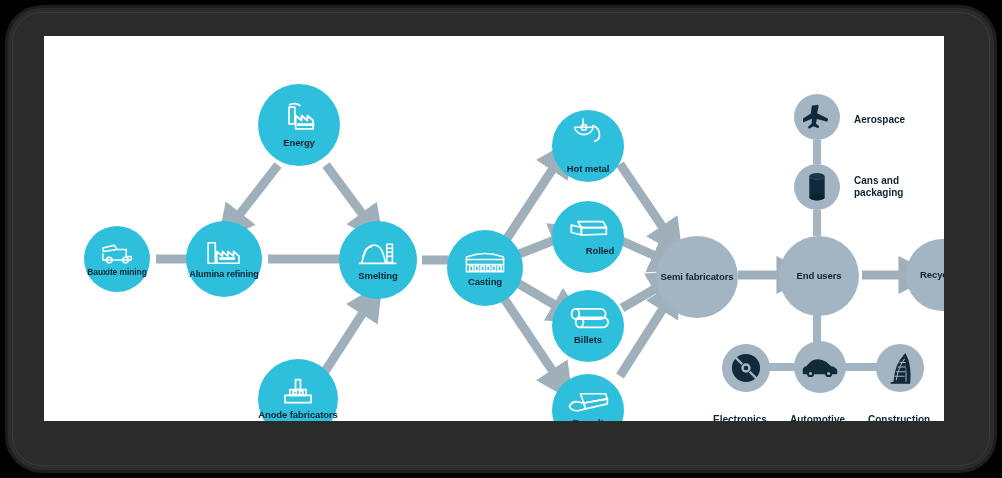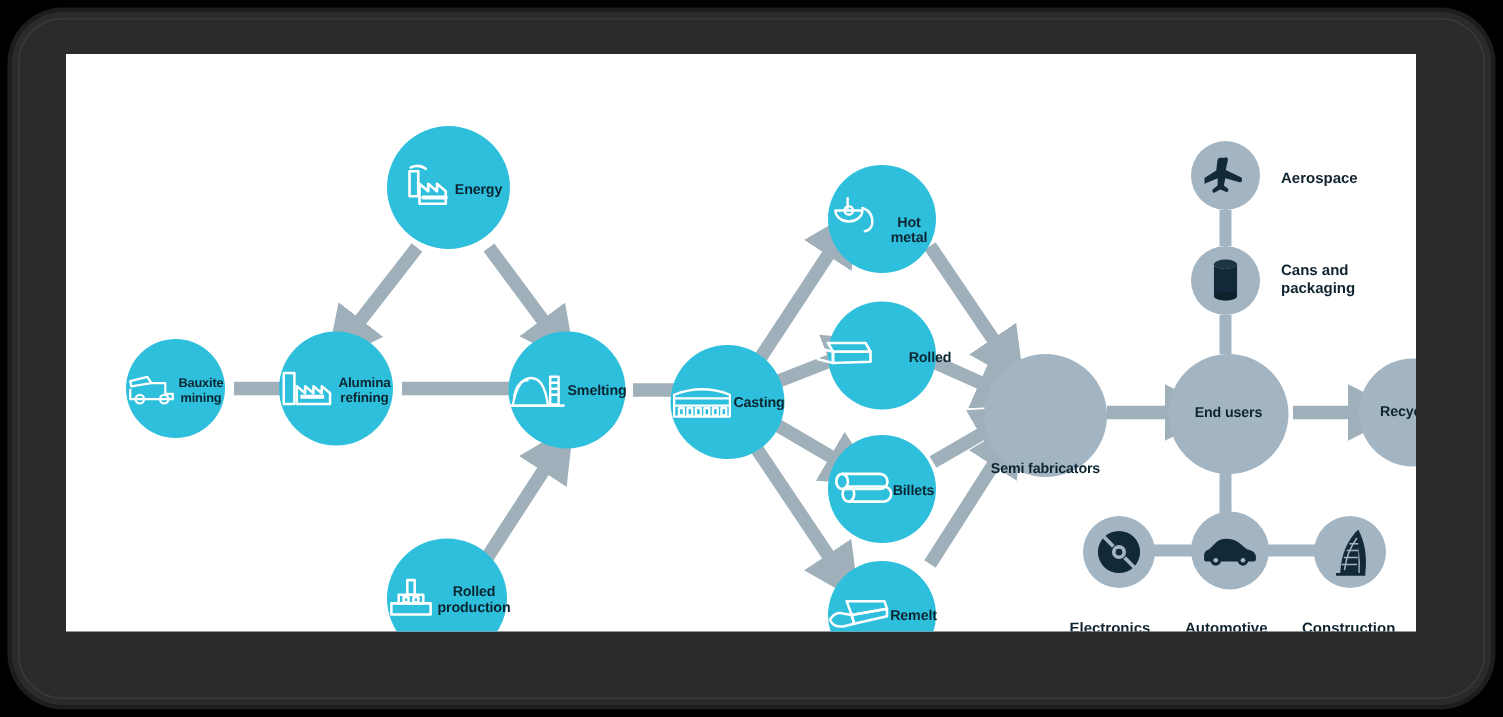--- a/index.html
+++ b/index.html
@@ -16,21 +16,21 @@
 
   
   #canvas{position:absolute;left:36px;top:28px;width:900px;height:385px;
           background:#ffffff;overflow:hidden;}
 
   
   #wires{position:absolute;left:0;top:0;width:900px;height:385px;}
 
   
   .node{position:absolute;border-radius:50%;
-        display:flex;flex-direction:row;align-items:center;justify-content:center;
+        display:flex;flex-direction:column;align-items:center;justify-content:center;
         box-sizing:border-box;text-align:center;}
   .node.cyan{background:#2ebfdd;}
   .node.gray{background:#a3b5c2;}
   .node .lbl{color:#0b2531;font-weight:bold;line-height:1.08;
              letter-spacing:-.1px;}
   .node .ico{display:block;line-height:0;}
 
   .ext{position:absolute;border-radius:50%;background:#a3b5c2;
        display:flex;align-items:center;justify-content:center;}
   .extlabel{position:absolute;color:#10242f;font-weight:bold;line-height:1.15;}
@@ -142,21 +142,21 @@
 
     <div class="node cyan" style="left:214px;top:323px;width:80px;height:80px;">
       <span class="ico">
         <svg width="36" height="30" viewBox="0 0 44 34" fill="none" stroke="#fff" stroke-width="2.1" stroke-linejoin="round">
           <path d="M19 2 h6 v12 h-6 z"></path>
           <path d="M12 14 h20 v7 H12 z"></path>
           <path d="M16 16 h4 v4 h-4 z M24 16 h4 v4 h-4 z"></path>
           <path d="M6 21 h32 v9 H6 z"></path>
         </svg>
       </span>
-      <span class="lbl" style="font-size:9.5px;margin-top:3px;">Rolled production</span>
+      <span class="lbl" style="font-size:9.5px;margin-top:3px;">Anode fabricators</span>
     </div>
 
     <div class="node cyan" style="left:403px;top:194px;width:76px;height:76px;">
       <span class="ico">
         <svg width="42" height="26" viewBox="0 0 52 30" fill="none" stroke="#fff" stroke-width="1.9" stroke-linejoin="round">
           <path d="M3 9 q23 -9 46 0 v3 H3 z"></path>
           <path d="M3 12 v15 h46 V12"></path>
           <path d="M3 18 h46"></path>
           <path d="M7 20 h4 v6 H7z M14 20 h4 v6 h-4z M21 20 h4 v6 h-4z
                    M28 20 h4 v6 h-4z M35 20 h4 v6 h-4z M42 20 h4 v6 h-4z"></path>
@@ -204,21 +204,21 @@
       <span class="ico">
         <svg width="42" height="24" viewBox="0 0 50 28" fill="none" stroke="#fff" stroke-width="2" stroke-linejoin="round">
           <path d="M16 3 h30 l2 6 L20 14 z"></path>
           <path d="M20 14 L48 9 v6 L22 21 z"></path>
           <path d="M4 16 q4 -5 10 -3 l6 1 l2 7 l-8 2 q-7 1 -10 -3 q-2 -3 0 -4z"></path>
         </svg>
       </span>
       <span class="lbl" style="font-size:9.5px;margin-top:3px;">Remelt</span>
     </div>
 
-    <div class="node gray" style="left:612px;top:200px;width:82px;height:82px;align-items:flex-end;">
+    <div class="node gray" style="left:612px;top:200px;width:82px;height:82px;">
       <span class="lbl" style="font-size:9.5px;">Semi fabricators</span>
     </div>
 
     <div class="node gray" style="left:735px;top:200px;width:80px;height:80px;">
       <span class="lbl" style="font-size:9.5px;">End users</span>
     </div>
 
     <div class="node gray" style="left:862px;top:203px;width:72px;height:72px;">
       <span class="lbl" style="font-size:9.5px;">Recycling</span>
     </div>

